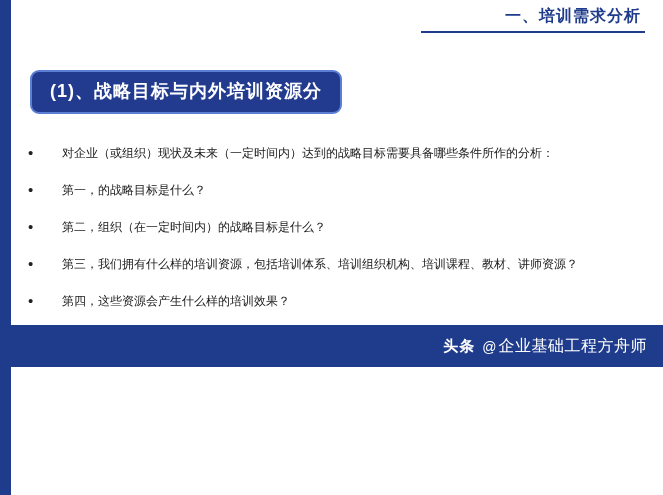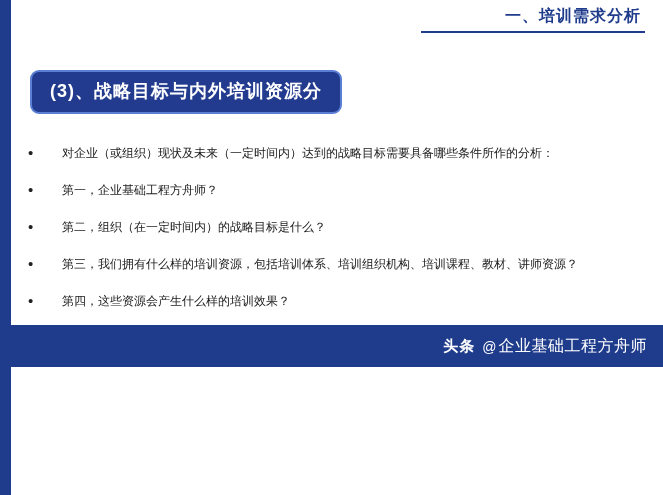--- a/index.html
+++ b/index.html
@@ -141,33 +141,33 @@
 <div class="slide">
 
   <div class="left-bar"></div>
 
   <div class="header">
     <div class="header-title">一、培训需求分析</div>
     <div class="header-rule"></div>
   </div>
 
   <div class="title-box">
-    <div class="title-box-text">(3)、战略目标与内外培训资源分</div>
+    <div class="title-box-text">(1)、战略目标与内外培训资源分</div>
   </div>
 
   <div class="body">
 
     <div class="bullet-row">
       <div class="bullet-dot">•</div>
       <div class="bullet-text">对企业（或组织）现状及未来（一定时间内）达到的战略目标需要具备哪些条件所作的分析：</div>
     </div>
 
     <div class="bullet-row">
       <div class="bullet-dot">•</div>
-      <div class="bullet-text">第一，企业基础工程方舟师？</div>
+      <div class="bullet-text">第一，的战略目标是什么？</div>
     </div>
 
     <div class="bullet-row">
       <div class="bullet-dot">•</div>
       <div class="bullet-text">第二，组织（在一定时间内）的战略目标是什么？</div>
     </div>
 
     <div class="bullet-row">
       <div class="bullet-dot">•</div>
       <div class="bullet-text">第三，我们拥有什么样的培训资源，包括培训体系、培训组织机构、培训课程、教材、讲师资源？</div>

